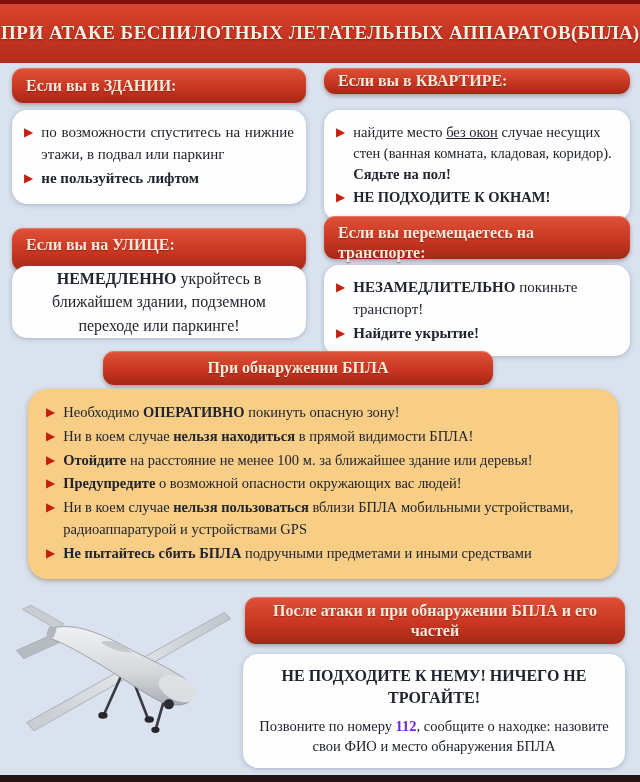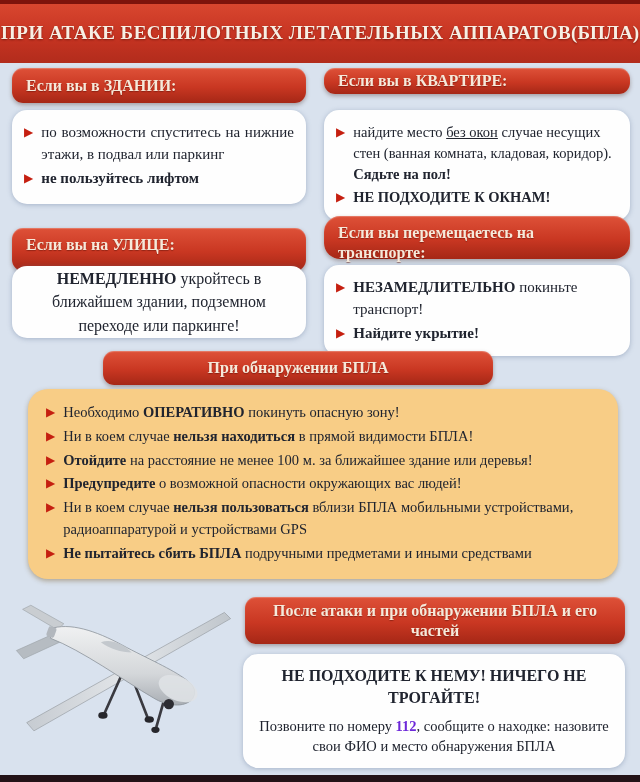--- a/index.html
+++ b/index.html
@@ -121,21 +121,21 @@
     </div>
   </div>
 
   <div class="hdr top-align" style="left:12px;top:216px;width:294px;height:43px;margin-top:12px;">
     <span>Если вы на УЛИЦЕ:</span>
   </div>
   <div class="card centered" style="left:12px;top:266px;width:294px;height:72px;">
     <span><span class="b">НЕМЕДЛЕННО</span><span> укройтесь в ближайшем здании, подземном переходе или паркинге!</span></span>
   </div>
 
-  <div class="hdr top-align" style="left:324px;top:216px;width:306px;height:43px;border-radius:16px;">
+  <div class="hdr top-align" style="left:324px;top:216px;width:306px;height:43px;">
     <span>Если вы перемещаетесь на транспорте:</span>
   </div>
   <div class="card" style="left:324px;top:265px;width:306px;min-height:78px;">
     <div class="li">
       <span class="marker">▶</span>
       <span class="txt"><span class="b">НЕЗАМЕДЛИТЕЛЬНО</span><span> покиньте транспорт!</span></span>
     </div>
     <div class="li">
       <span class="marker">▶</span>
       <span class="txt"><span class="b">Найдите укрытие!</span></span>

